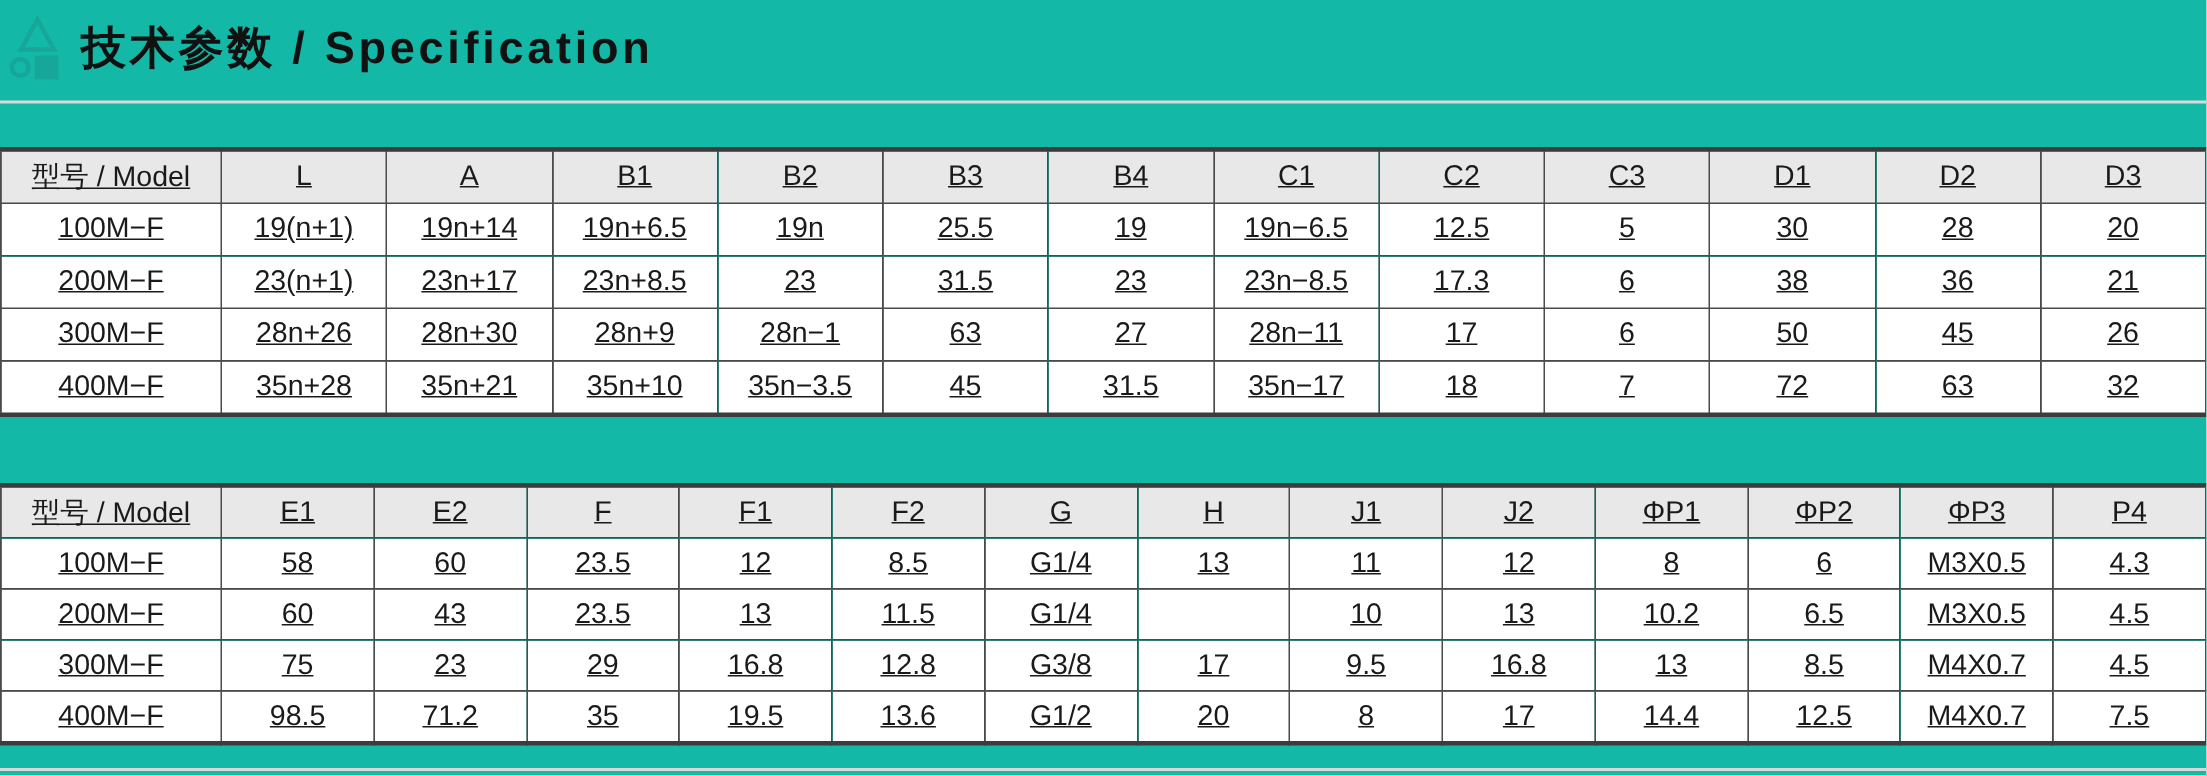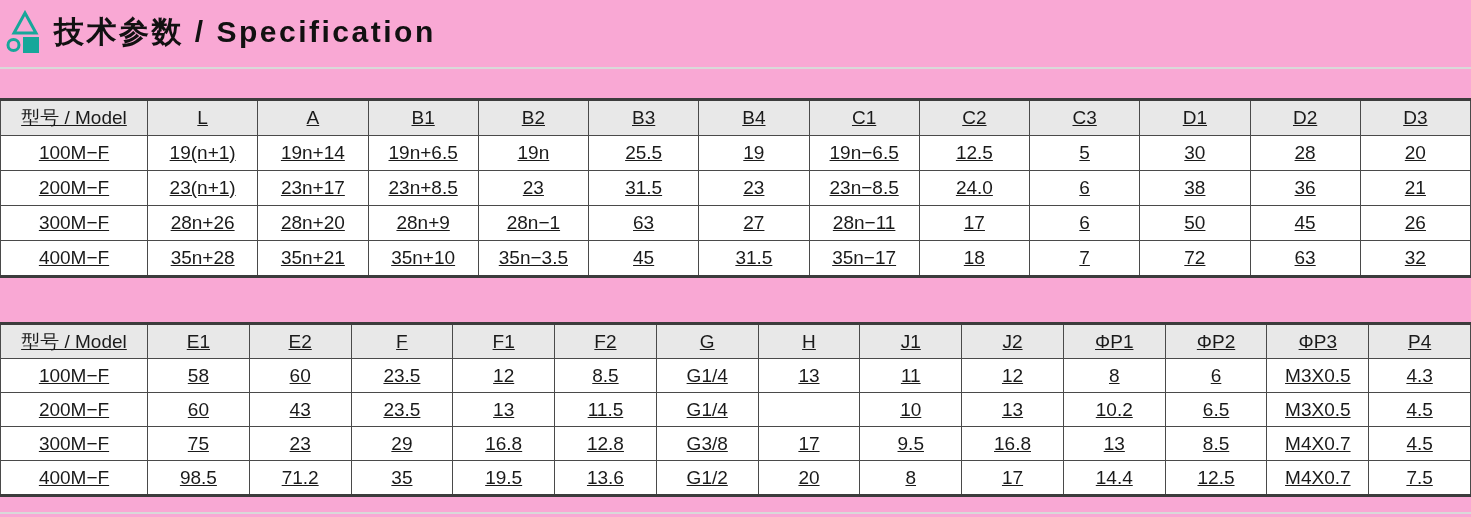--- a/index.html
+++ b/index.html
@@ -1,20 +1,20 @@
 <!DOCTYPE html>
 <html><head>
 <meta charset="utf-8">
 <style>
   html,body{margin:0;padding:0;background:#ffffff;}
   .page{
     position:relative;
     width:1471px;
     height:517px;
-    background:#f9a8d4;
+    background:#14b8a6;
     font-family:"Liberation Sans","DejaVu Sans",sans-serif;
     color:#1a1a1a;
     overflow:hidden;
   }
   
   .header{
     position:absolute;
     top:10px;
     left:6px;
     display:flex;
@@ -139,30 +139,30 @@
         </tr>
         <tr>
           <td>200M−F</td>
           <td>23(n+1)</td>
           <td>23n+17</td>
           <td>23n+8.5</td>
           <td>23</td>
           <td>31.5</td>
           <td>23</td>
           <td>23n−8.5</td>
-          <td>24.0</td>
+          <td>17.3</td>
           <td>6</td>
           <td>38</td>
           <td>36</td>
           <td>21</td>
         </tr>
         <tr>
           <td>300M−F</td>
           <td>28n+26</td>
-          <td>28n+20</td>
+          <td>28n+30</td>
           <td>28n+9</td>
           <td>28n−1</td>
           <td>63</td>
           <td>27</td>
           <td>28n−11</td>
           <td>17</td>
           <td>6</td>
           <td>50</td>
           <td>45</td>
           <td>26</td>

